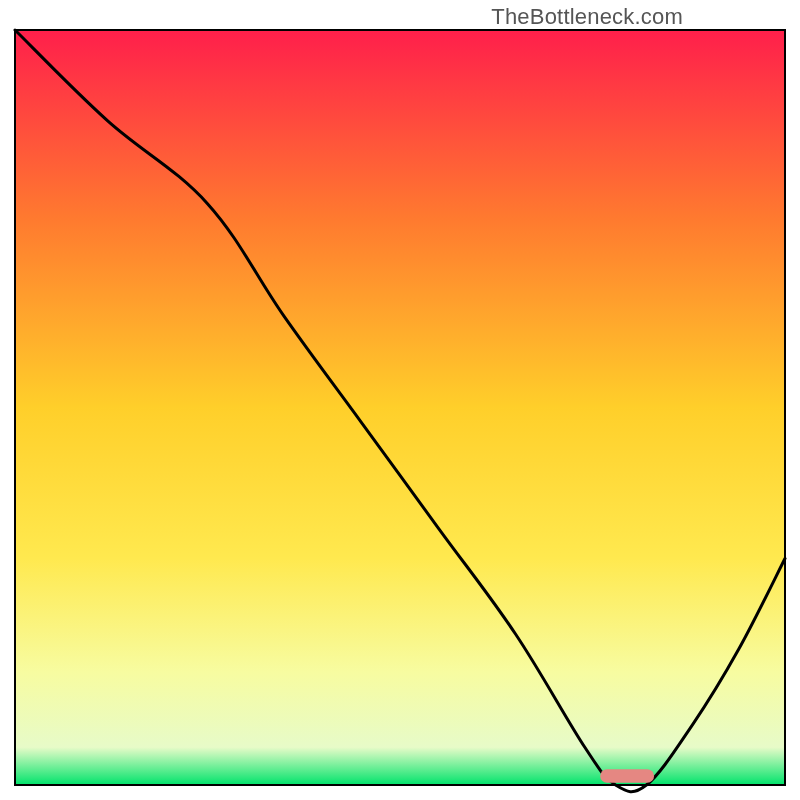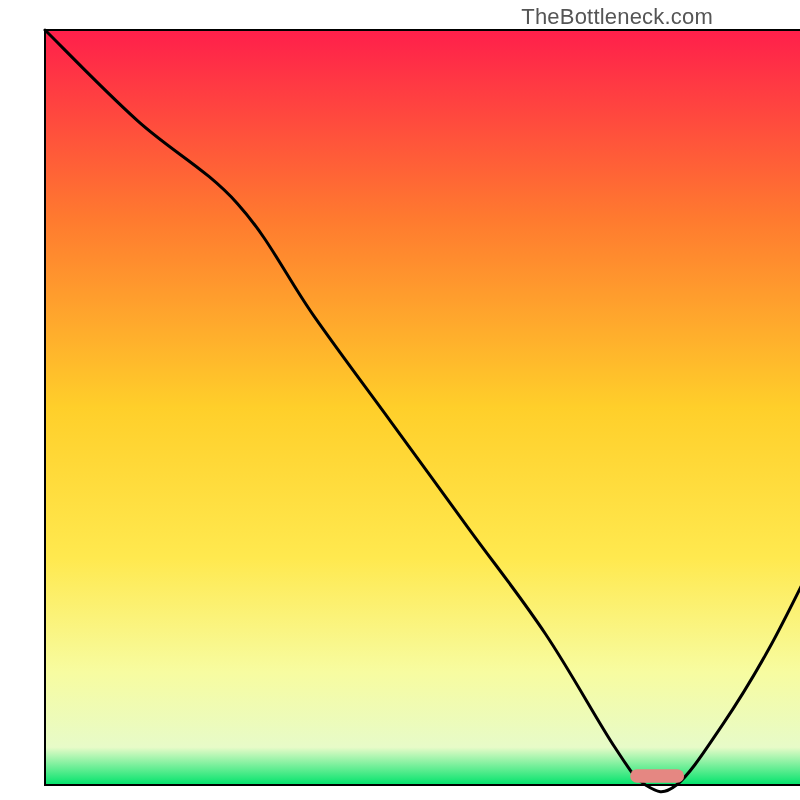--- a/index.html
+++ b/index.html
@@ -7,21 +7,20 @@
     padding: 0;
     width: 800px;
     height: 800px;
     background: #ffffff;
     font-family: Arial, Helvetica, sans-serif;
   }
   .container {
     position: relative;
     width: 693px;
     height: 800px;
-    padding-left: 30px;
   }
   .watermark {
     position: absolute;
     top: 4px;
     right: 10px;
     font-size: 22px;
     color: #555555;
     font-weight: 500;
     letter-spacing: 0.2px;
   }

